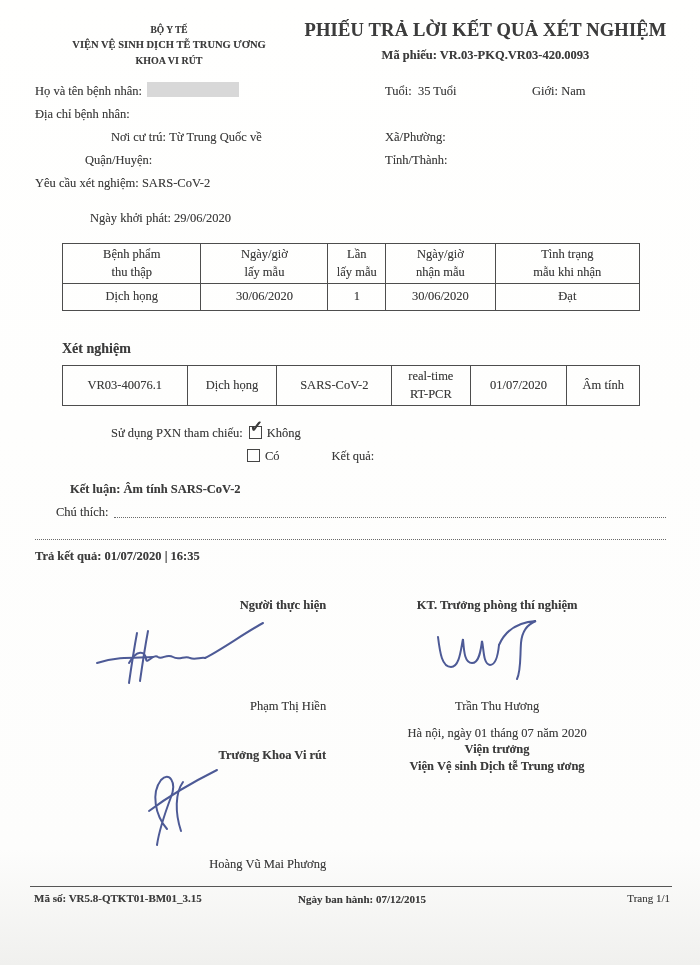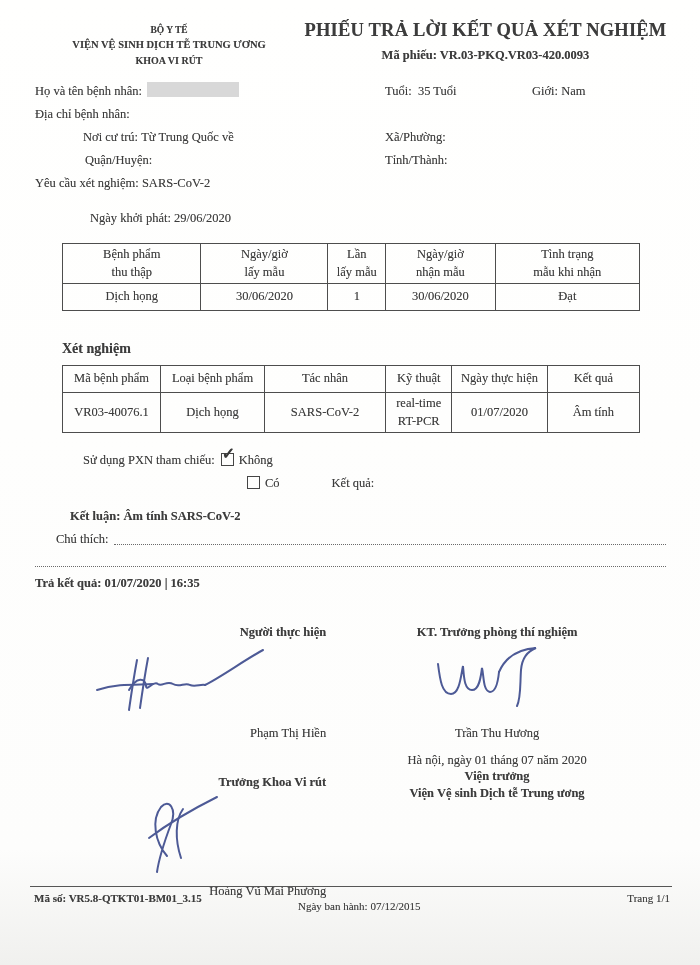--- a/index.html
+++ b/index.html
@@ -21,21 +21,21 @@
   .org-3 { font-size:10px; }
   .title-block { flex:1; text-align:center; }
   .doc-title { font-size:18.5px; font-weight:bold; letter-spacing:0.2px; padding-top:6px; }
   .doc-code  { font-size:12.5px; font-weight:bold; margin-top:7px; }
 
   
   .patient { margin-top:12px; font-size:12.5px; }
   .row { position:relative; min-height:23px; line-height:23px; }
   .at-a { position:absolute; left:350px; top:0; }
   .at-b { position:absolute; left:497px; top:0; }
-  .ind-60 { margin-left:48px; }
+  .ind-60 { margin-left:76px; }
   .ind-50 { margin-left:50px; }
   .ind-55 { margin-left:55px; }
   .redact { display:inline-block; width:92px; height:15px; background:#d8d8d8; vertical-align:-2px; margin-left:5px; }
   .gap-top { margin-top:12px; }
 
   
   table { border-collapse:collapse; margin-left:27px; width:578px; font-size:12.5px; text-align:center; }
   th, td { border:1.6px solid #4d4d4d; font-weight:normal; padding:2px 2px; line-height:1.4; white-space:pre-line; }
   .t1 { margin-top:13px; }
   .t1 th { height:40px; }
@@ -71,21 +71,21 @@
   .approve-line1 { margin-top:0; }
   .approve-bold { font-weight:bold; line-height:1.35;text-align:center; }
 
   
   .footer {
     position:absolute; top:886px; left:30px; right:28px;
     border-top:1.7px solid #565656; padding-top:5px;
     font-size:11px; height:30px;
   }
   .footer .f-code { position:absolute; left:4px; top:5px; font-weight:bold; }
-  .footer .f-issued { position:absolute; left:268px; top:13px; font-weight:normal; }
+  .footer .f-issued { position:absolute; left:268px; top:6px; font-weight:bold; }
   .footer .f-page { position:absolute; right:2px; top:5px; }
 </style>
 </head>
 <body>
 
 <div class="page">
   <div class="content">
 
     <div class="hdr">
       <div class="org">
@@ -144,28 +144,20 @@
         <td>1</td>
         <td>30/06/2020</td>
         <td>Đạt</td>
       </tr>
     </tbody>
       </table>
 
     <div class="section-label">Xét nghiệm</div>
     <table class="t2">
       <tbody>
-          <tr>
-        <th style="width:17%">Mã bệnh phẩm</th>
-        <th style="width:18%">Loại bệnh phẩm</th>
-        <th style="width:21%">Tác nhân</th>
-        <th style="width:11.5%">Kỹ thuật</th>
-        <th style="width:16.5%">Ngày thực hiện</th>
-        <th style="width:16%">Kết quả</th>
-      </tr>
       <tr>
         <td>VR03-40076.1</td>
         <td>Dịch họng</td>
         <td>SARS-CoV-2</td>
         <td>real-time
 RT-PCR</td>
         <td>01/07/2020</td>
         <td>Âm tính</td>
       </tr>
     </tbody>

